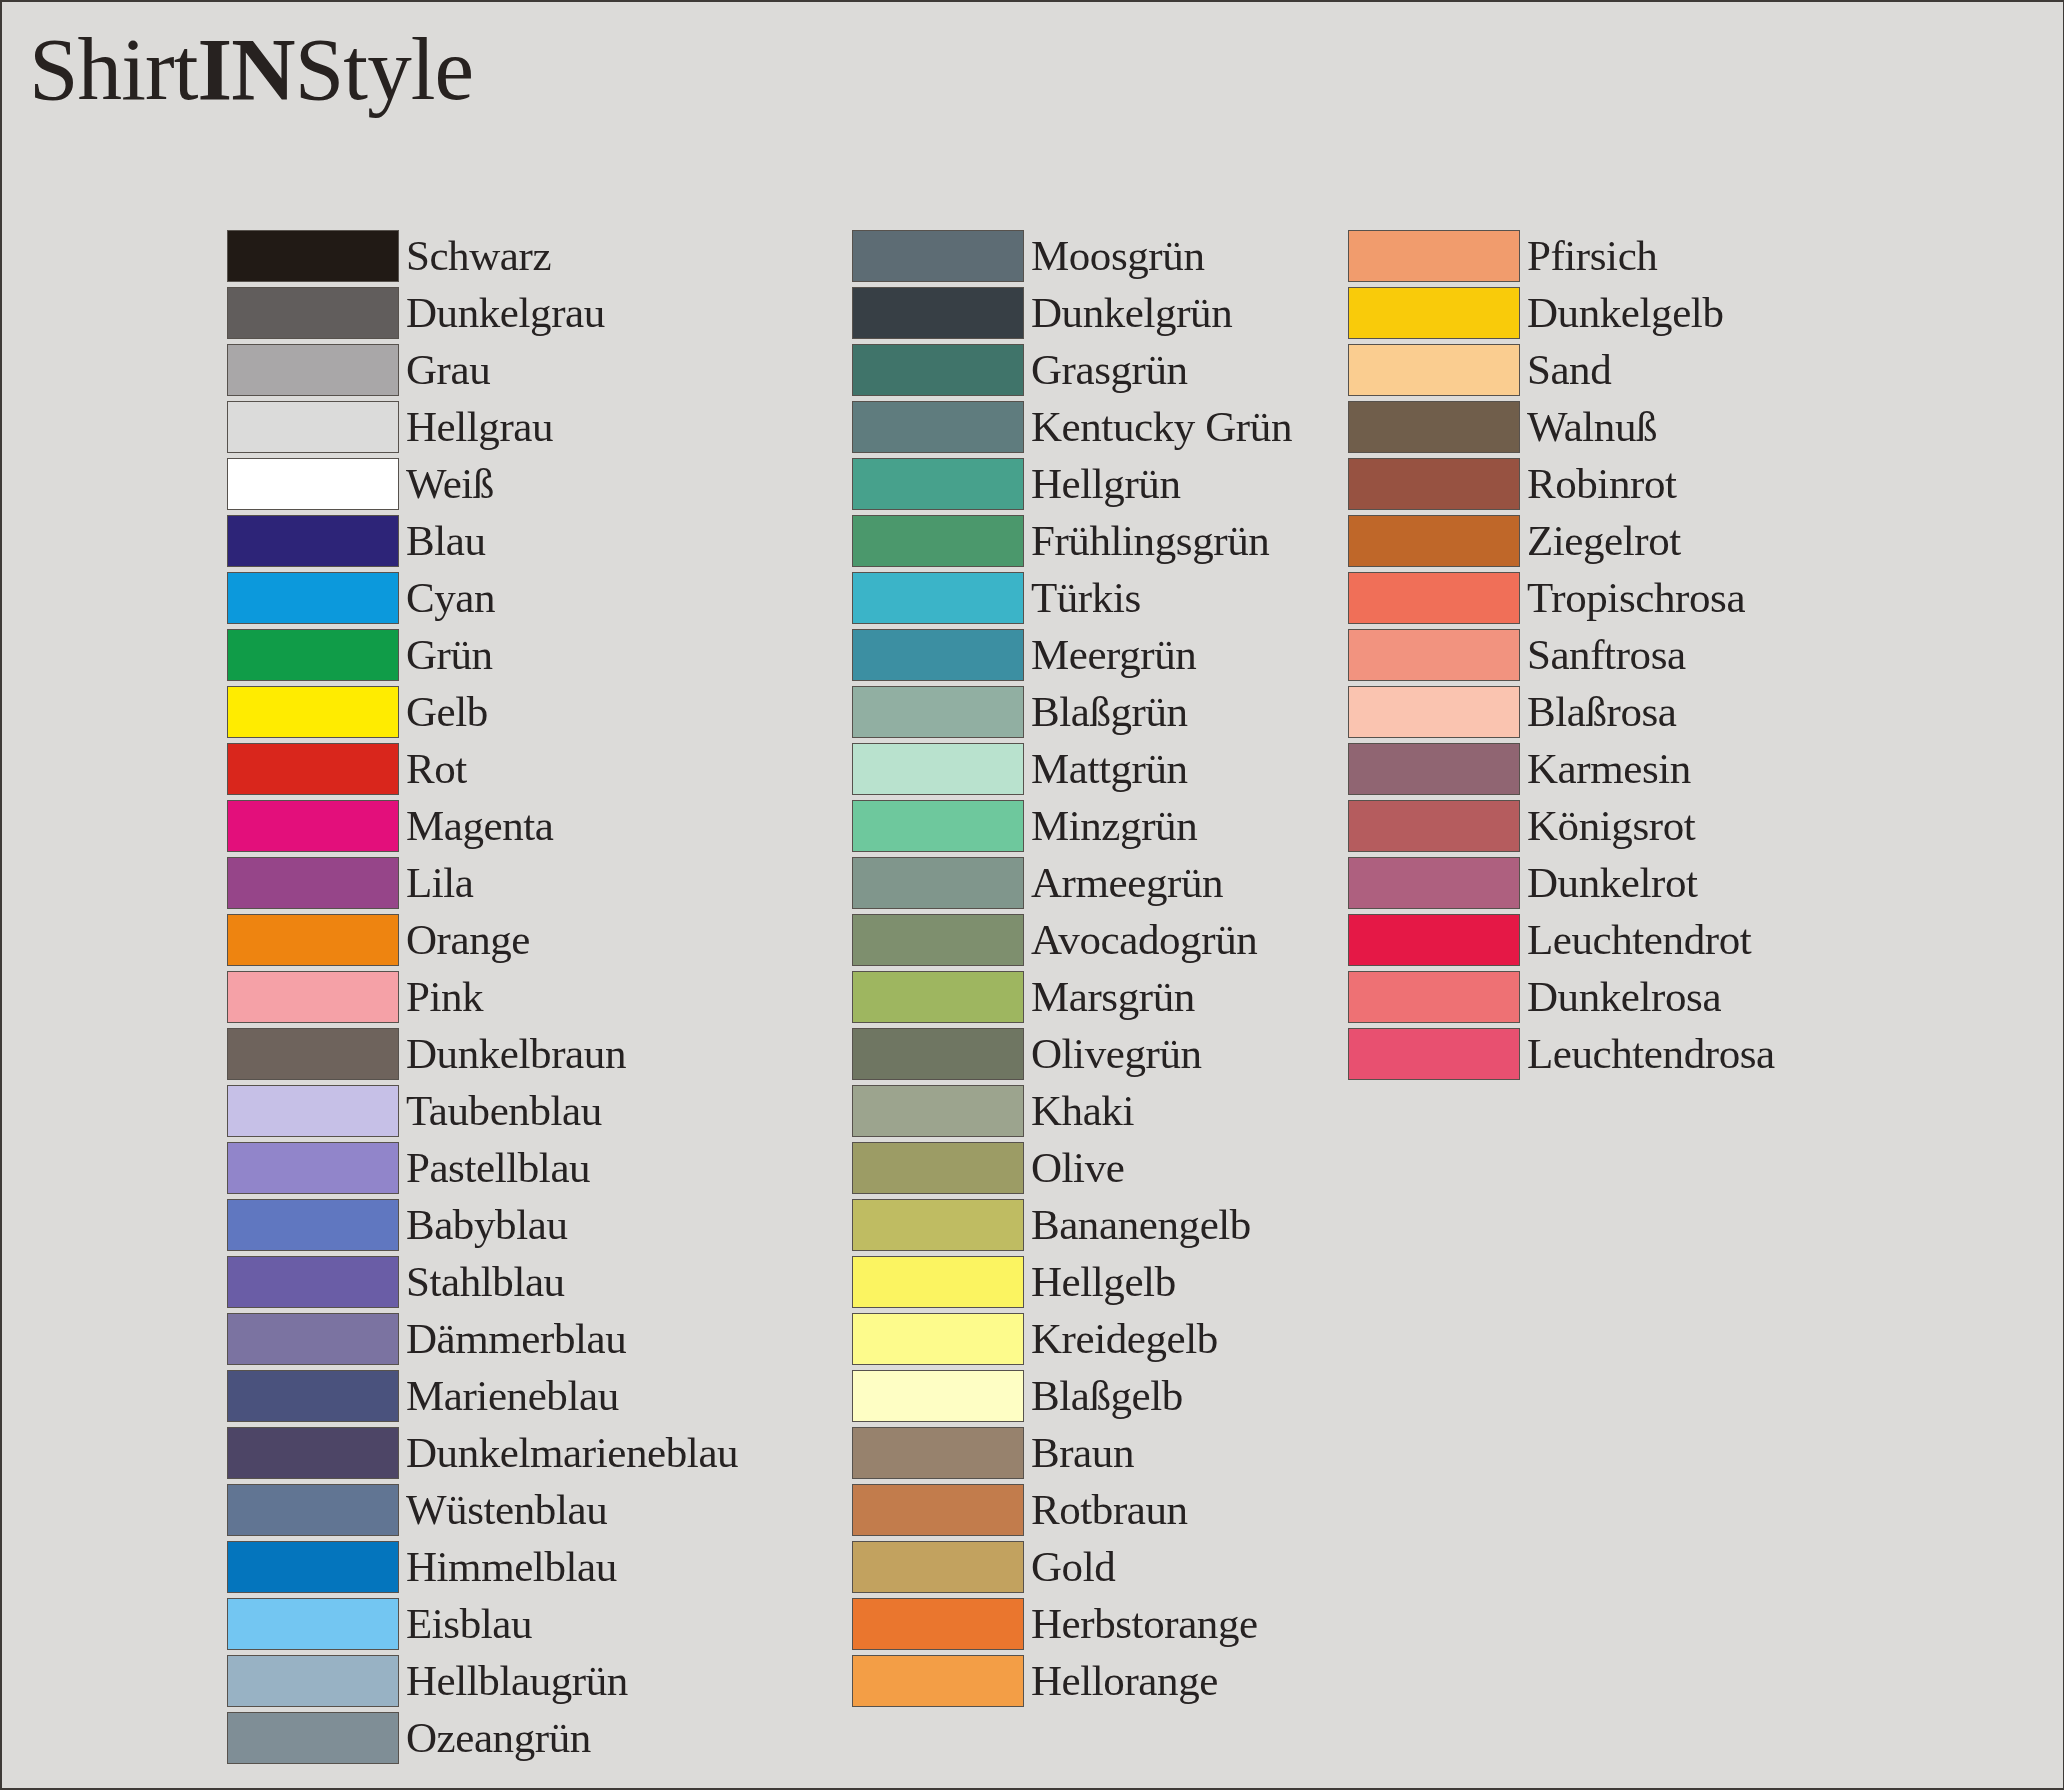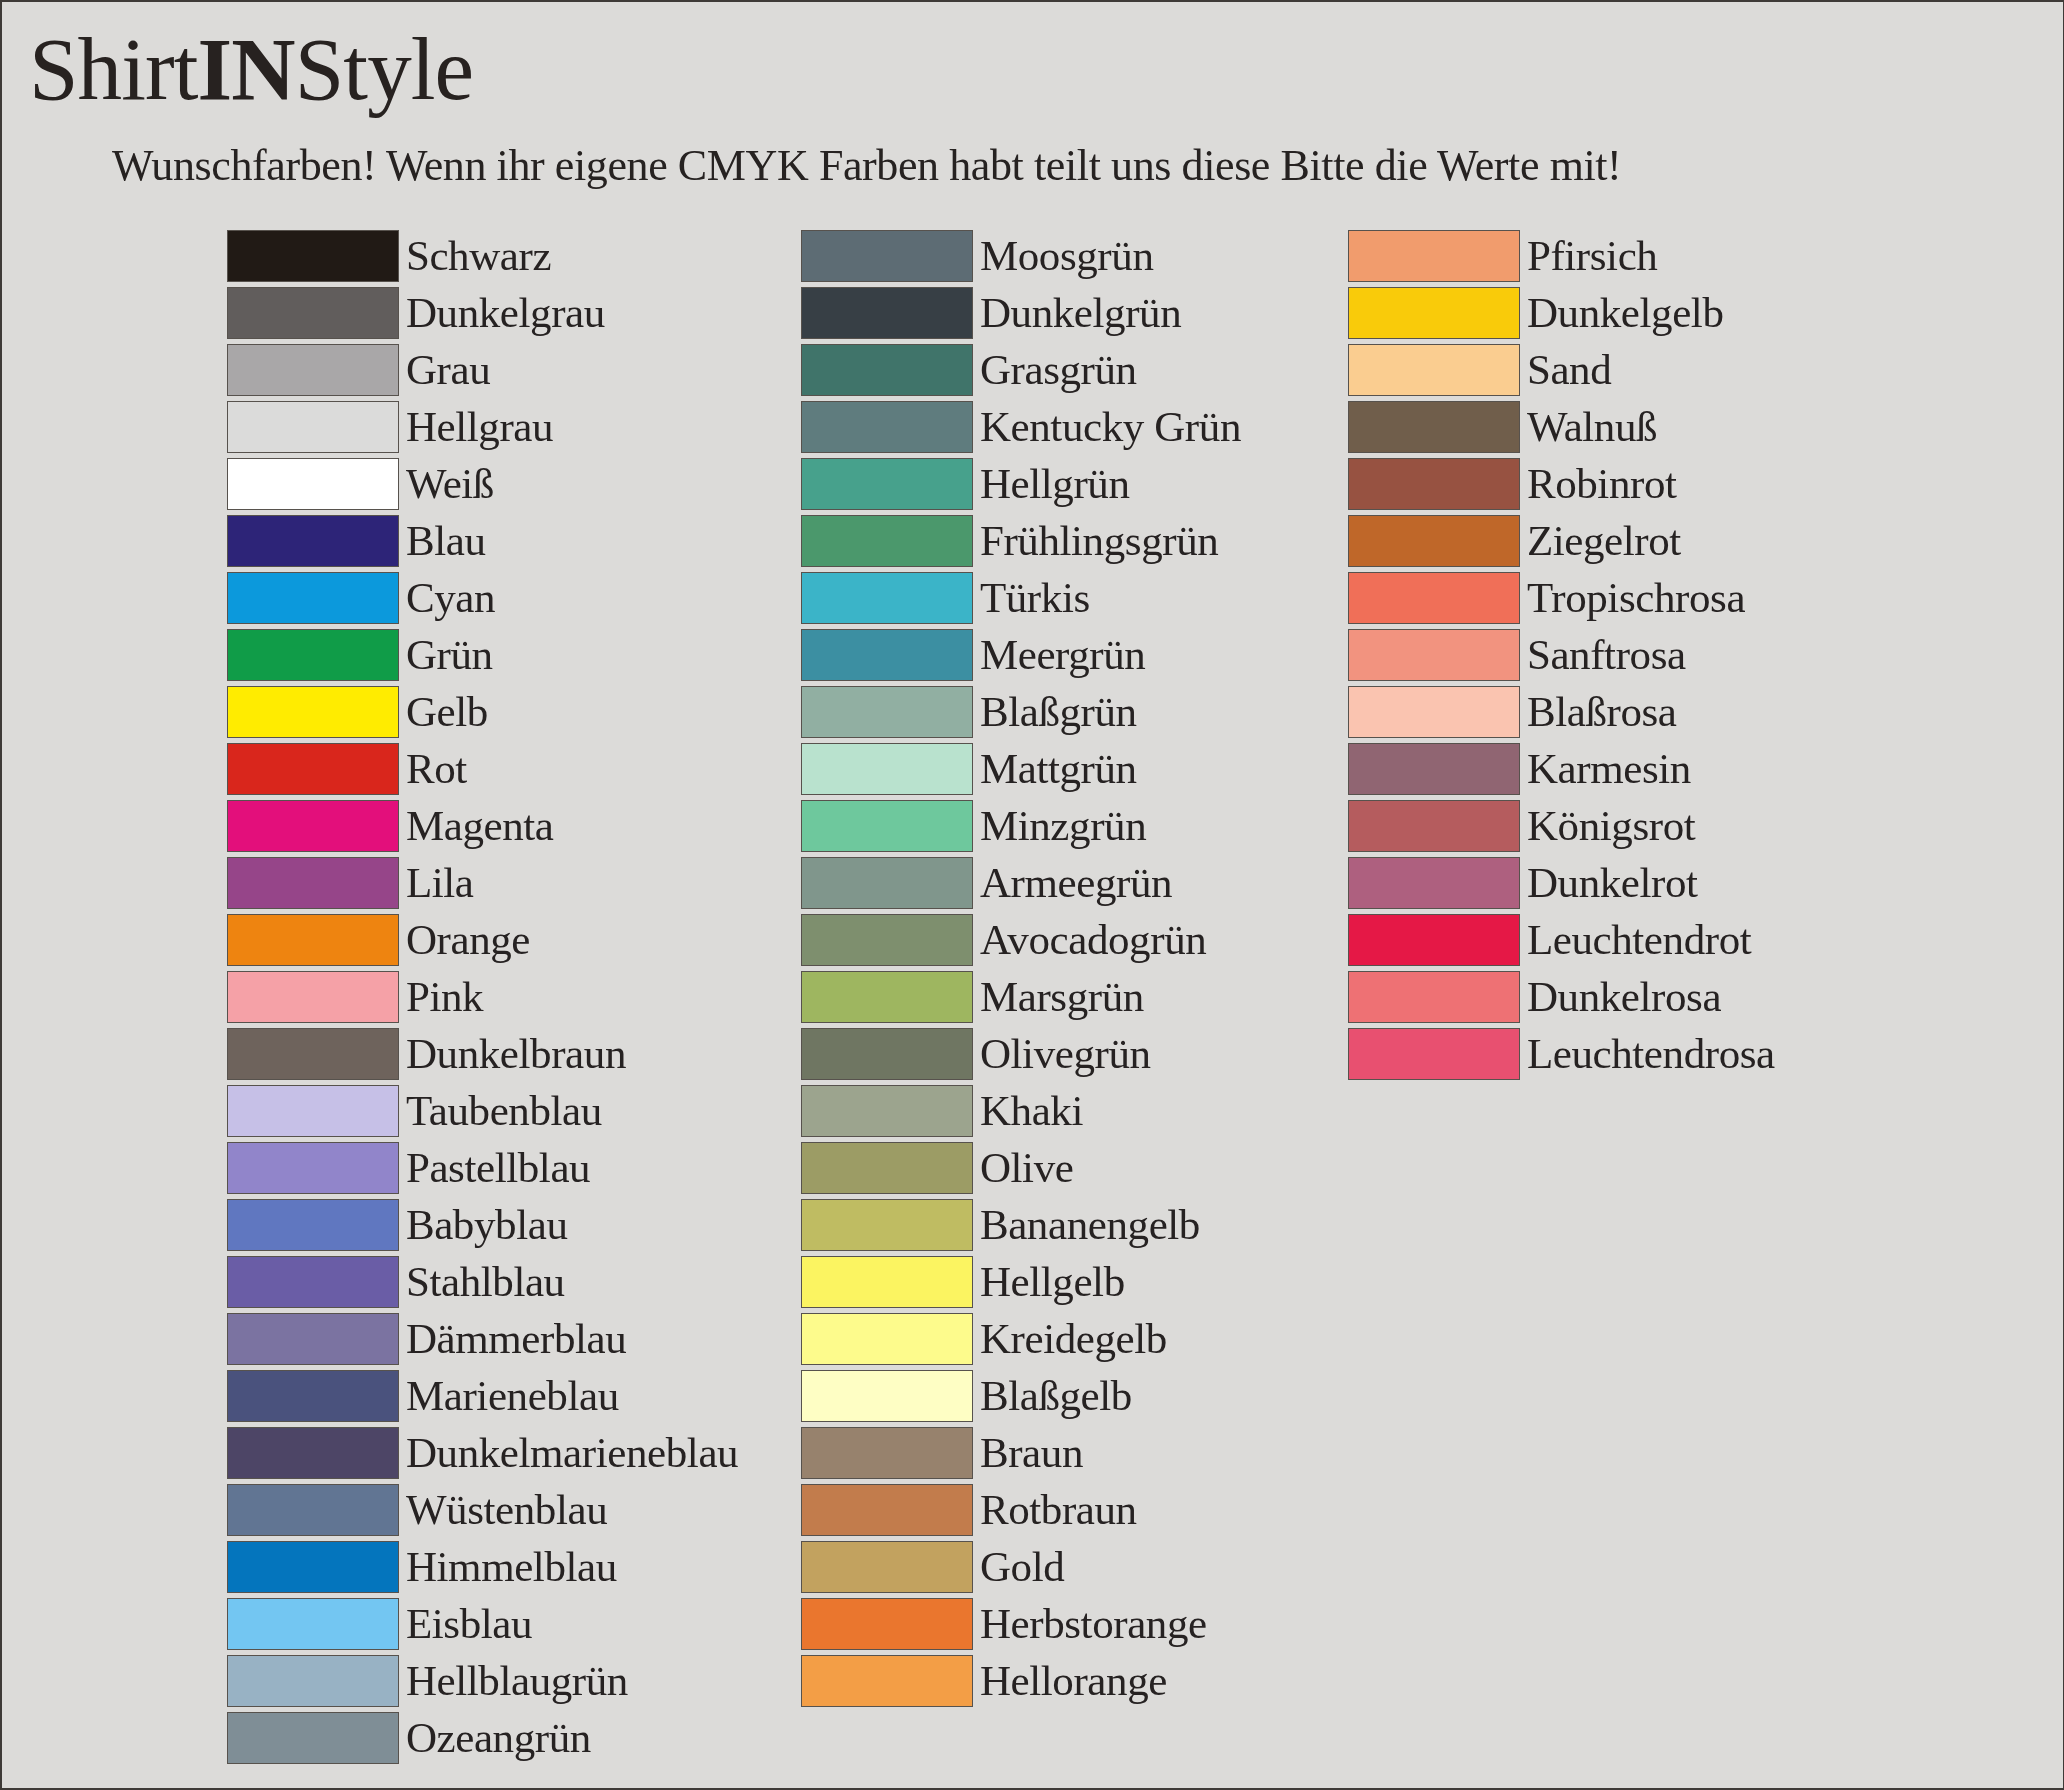--- a/index.html
+++ b/index.html
@@ -30,21 +30,21 @@
     top:138px;
     font-size:44px;
     line-height:1.2;
     color:#262221;
     letter-spacing:-0.4px;
     white-space:nowrap;
   }
   .grid{position:absolute;top:0;left:0;width:100%;height:100%;padding-left:42px;}
   .col{position:absolute;top:228px;}
   .col[data-name="column-1"]{left:225px;}
-  .col[data-name="column-2"]{left:799px;text-align:right;}
+  .col[data-name="column-2"]{left:850px;text-align:right;}
   .col[data-name="column-3"]{left:1346px;}
   .row{
     height:57px;
     display:flex;
     align-items:flex-start;
   }
   .swatch{
     width:172px;
     height:52px;
     box-sizing:border-box;
@@ -58,21 +58,20 @@
     letter-spacing:-0.4px;
     color:#262222;
     white-space:nowrap;
   }
 </style>
 </head>
 <body>
 
 <div class="page" data-name="page">
   <div class="title" data-name="page-title"><span data-name="title-part-shirt">Shirt</span><b data-name="title-part-in">IN</b><span data-name="title-part-style">Style</span></div>
-  <div class="subtitle" data-name="subtitle">Wunschfarben! Wenn ihr eigene CMYK Farben habt teilt uns diese Bitte die Werte mit!</div>
   <div class="grid" data-name="swatch-grid">
       <div class="col" data-name="column-1">
         <div class="row" data-name="color-row">
           <div class="swatch" data-name="color-swatch" style="background: rgb(33, 26, 21);"></div>
           <div class="label" data-name="color-label">Schwarz</div>
         </div>
         <div class="row" data-name="color-row">
           <div class="swatch" data-name="color-swatch" style="background: rgb(97, 93, 92);"></div>
           <div class="label" data-name="color-label">Dunkelgrau</div>
         </div>

